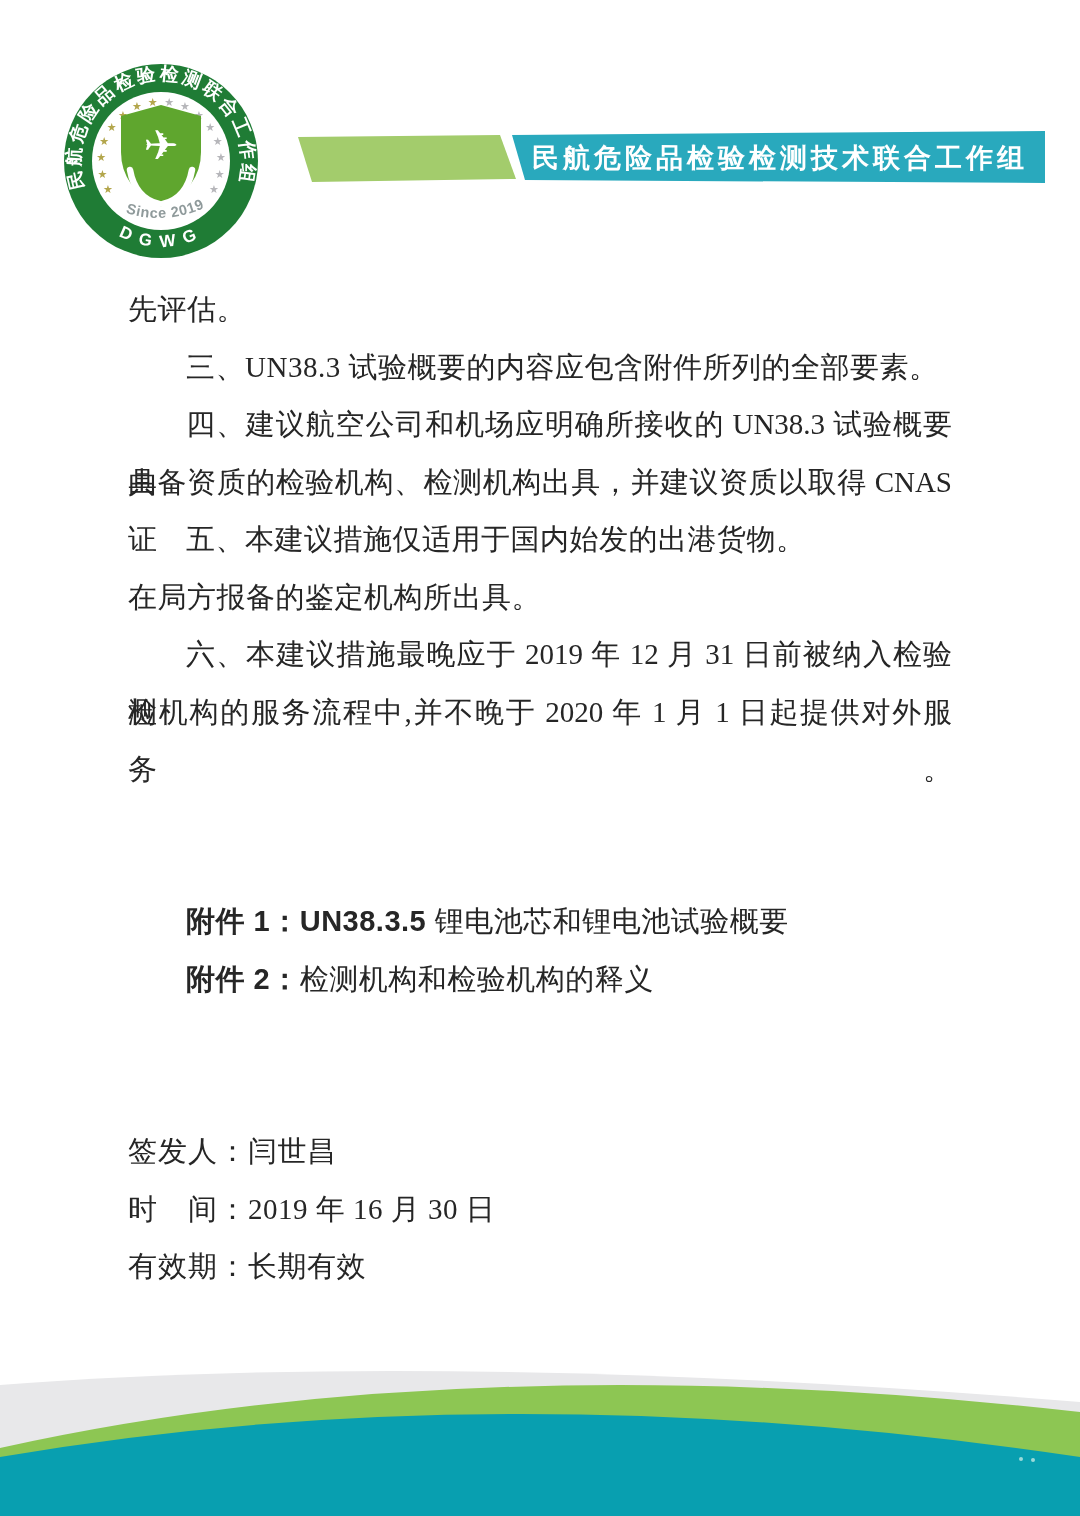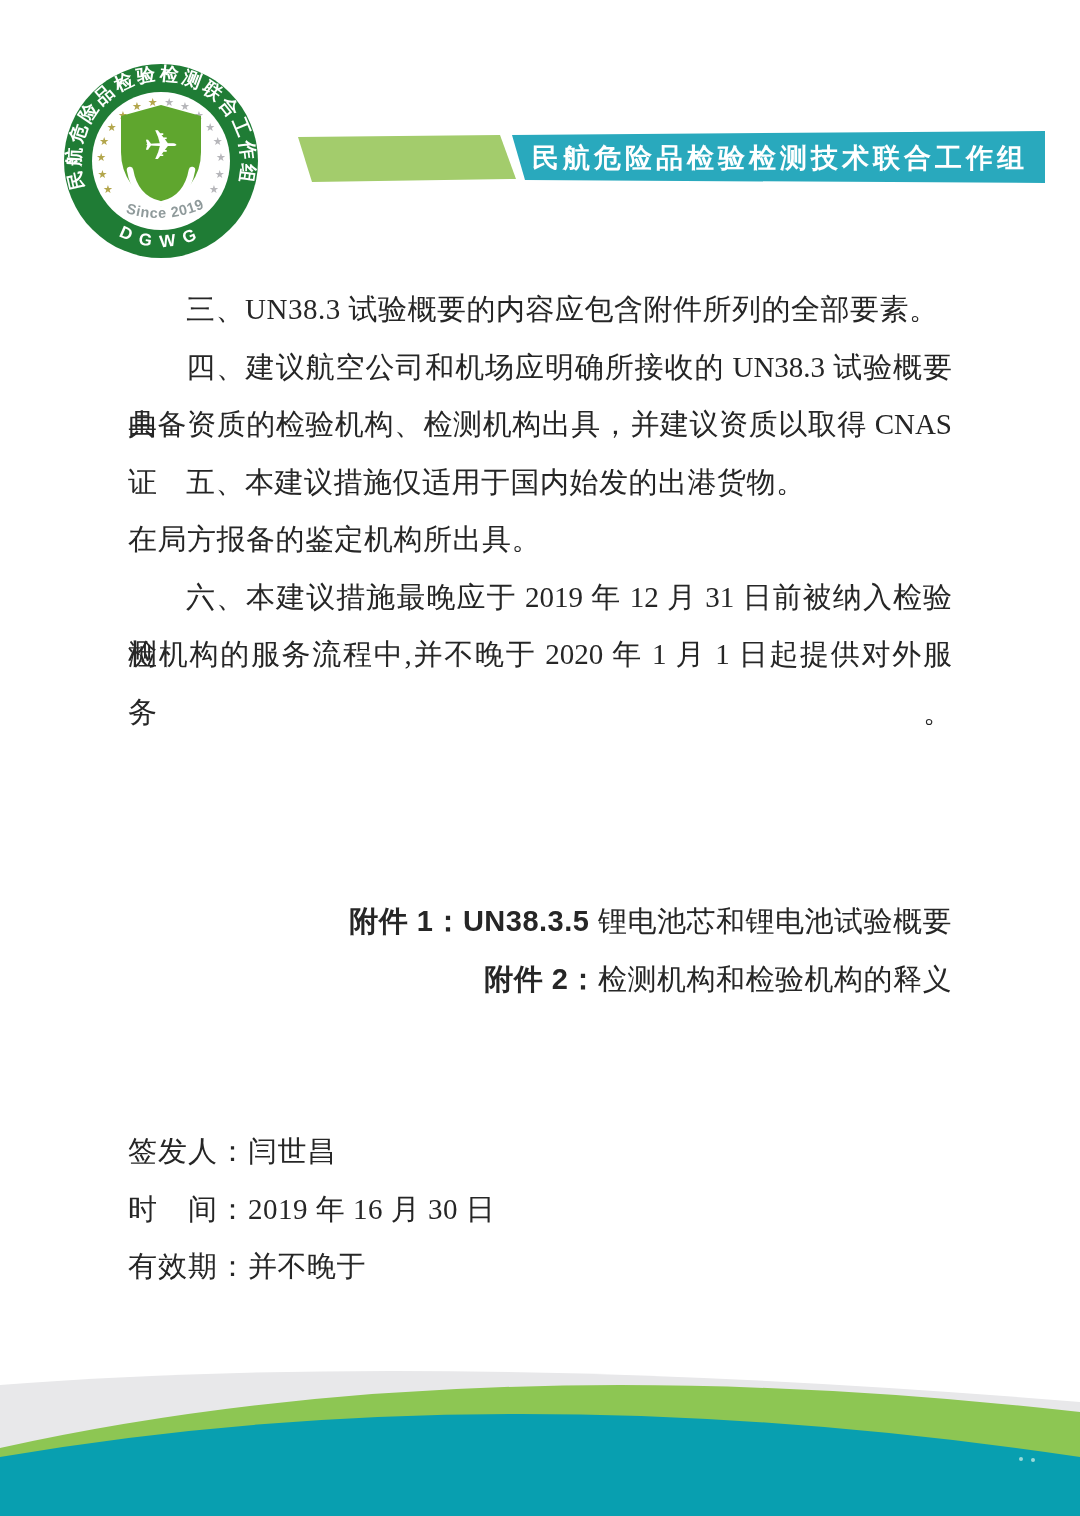--- a/index.html
+++ b/index.html
@@ -16,21 +16,21 @@
   .banner-title{
     font-family:"Liberation Sans","DejaVu Sans",sans-serif;
     font-weight:bold; font-size:27px; letter-spacing:4px; fill:#ffffff;
   }
   .ring-text{font-family:"Liberation Sans","DejaVu Sans",sans-serif; font-weight:bold; font-size:18.5px; fill:#ffffff;}
   .dgwg-text{font-family:"Liberation Sans","DejaVu Sans",sans-serif; font-weight:bold; font-size:17px; letter-spacing:6px; fill:#ffffff;}
   .since-text{font-family:"Liberation Sans","DejaVu Sans",sans-serif; font-weight:bold; font-size:14.5px; letter-spacing:1px;}
   .star{font-size:11px; font-family:"DejaVu Sans",sans-serif;}
   
   #body-block{position:absolute; left:128px; top:281px; width:824px;}
-  #attachment-block{position:absolute; left:128px; top:893px; width:824px;text-align:right;}
+  #attachment-block{position:absolute; left:128px; top:893px; width:824px;}
   #signature-block{position:absolute; left:128px; top:1123px; width:824px;}
   .line{
     height:57.5px; line-height:57.5px; font-size:29px;
     white-space:nowrap; letter-spacing:0.5px;
   }
   .indent{text-indent:58px;}
   .stretch{
     white-space:normal;
     text-align:justify; text-align-last:justify;
     text-justify:inter-character;
@@ -100,20 +100,21 @@
     </text>
   </svg>
 
   <svg id="banner-svg" viewBox="0 0 780 76">
     <polygon points="18,21 220,19 236,63 32,66" fill="#a3cc6c"></polygon>
     <polygon points="232,19 765,15 765,67 245,64" fill="#29a9bd"></polygon>
     <text class="banner-title" x="500" y="51" text-anchor="middle">民航危险品检验检测技术联合工作组</text>
   </svg>
 
   <div id="body-block">
+    <div class="line">先评估。</div>
     <div class="line indent">三、UN38.3 试验概要的内容应包含附件所列的全部要素。</div>
     <div class="line indent stretch">四、建议航空公司和机场应明确所接收的 UN38.3 试验概要由</div>
     <div class="line stretch">具备资质的检验机构、检测机构出具，并建议资质以取得 CNAS 证</div>
     <div class="line indent">五、本建议措施仅适用于国内始发的出港货物。</div>
     <div class="line">在局方报备的鉴定机构所出具。</div>
     <div class="line indent stretch">六、本建议措施最晚应于 2019 年 12 月 31 日前被纳入检验检</div>
     <div class="line stretch">测机构的服务流程中,并不晚于 2020 年 1 月 1 日起提供对外服务。</div>
   </div>
 
   <div id="attachment-block">
@@ -126,21 +127,21 @@
   </div>
 
   <div id="signature-block">
     <div class="line">
       <span class="sig-label">签发人：</span><span>闫世昌</span>
     </div>
     <div class="line">
       <span class="sig-label">时　间：</span><span>2019 年 16 月 30 日</span>
     </div>
     <div class="line">
-      <span class="sig-label">有效期：</span><span>并不晚于</span>
+      <span class="sig-label">有效期：</span><span>长期有效</span>
     </div>
   </div>
 
   <svg id="footer-svg" viewBox="0 0 1080 190" preserveAspectRatio="none">
     <path d="M0,59 Q450,24 1080,76 L1080,190 L0,190 Z" fill="#e8e8ea"></path>
     <path d="M0,122 Q470,18 1080,86 L1080,190 L0,190 Z" fill="#8dc653"></path>
     <path d="M0,131 Q500,45 1080,131 L1080,190 L0,190 Z" fill="#089fb0"></path>
     <circle cx="1021" cy="133" r="2" fill="#bfe9e4" opacity="0.8"></circle>
     <circle cx="1033" cy="134" r="2" fill="#bfe9e4" opacity="0.8"></circle>
   </svg>

